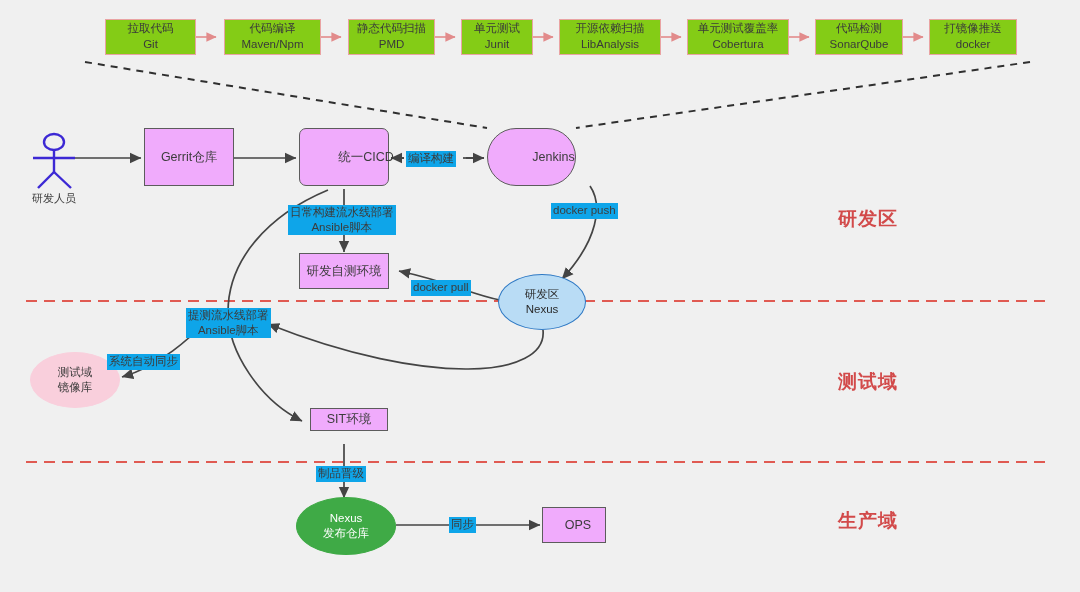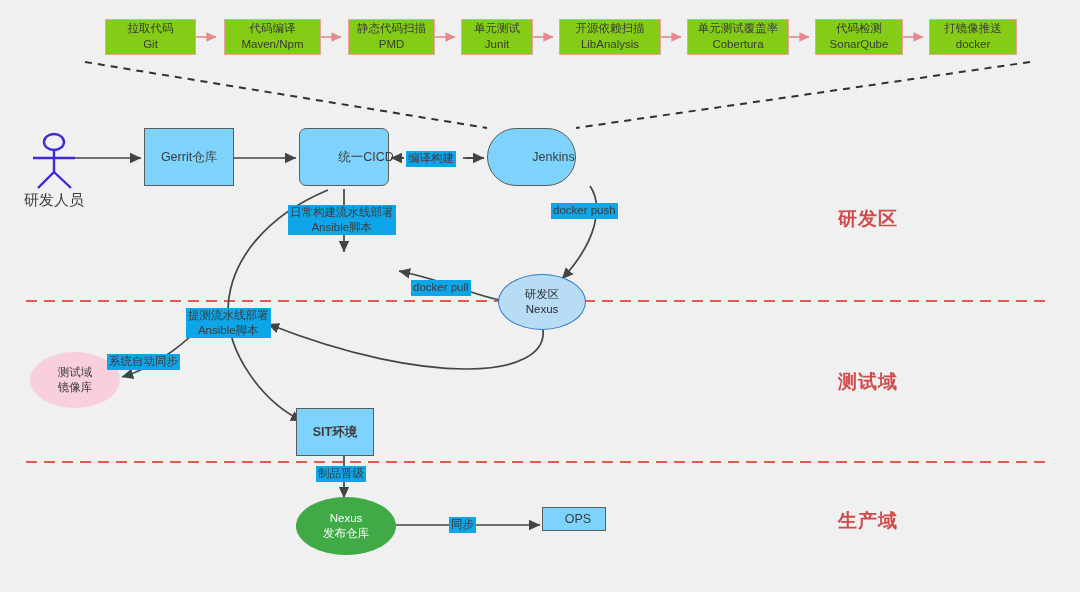--- a/index.html
+++ b/index.html
@@ -46,21 +46,21 @@
     white-space: nowrap;
   }
   .pipe-step .l1 { font-size: 11.5px; }
   .pipe-step .l2 { font-size: 11.5px; }
 
   
   .node-box {
     position: absolute;
     box-sizing: border-box;
     border: 1.5px solid #5c5c5c;
-    background: #7dd3fc;
+    background: #f0abfc;
     color: #3c3c3c;
     font-size: 12.5px;
     display: flex;
     align-items: center;
     justify-content: center;
     text-align: center;
     white-space: nowrap;
   }
   .node-box.rounded { border-radius: 7px; padding-left: 44px; }
 
@@ -113,21 +113,21 @@
     color: #d24a4a;
     font-size: 19px;
     font-weight: bold;
     letter-spacing: 1px;
     white-space: nowrap;
   }
 
   
   .actor-label {
     position: absolute;
-    font-size: 15px;
+    font-size: 11px;
     color: #3c3c3c;
     white-space: nowrap;
     text-align: center;
   }
 </style>
 </head>
 <body>
 
 <div id="canvas">
 
@@ -236,24 +236,25 @@
   </div>
 
   <div class="actor-label" style="left:24px; top:191px; width:60px;">研发人员</div>
 
   <div class="node-box" style="left:144px; top:128px; width:90px; height:58px;">Gerrit仓库</div>
 
   <div class="node-box rounded" style="left:299px; top:128px; width:90px; height:58px;">统一CICD</div>
 
   <div class="node-box rounded" style="left:487px; top:128px; width:89px; height:58px;border-radius:29px;">Jenkins</div>
 
-
-  <div class="node-box" style="left:296px; top:408px; width:78px; height:48px;font-weight:bold;">SIT环境</div>
-
-  <div class="node-box" style="left:542px; top:507px; width:64px; height:24px;padding-left:8px;">OPS</div>
+  <div class="node-box" style="left:299px; top:253px; width:90px; height:36px;">研发自测环境</div>
+
+  <div class="node-box" style="left:310px; top:408px; width:78px; height:23px;">SIT环境</div>
+
+  <div class="node-box" style="left:542px; top:507px; width:64px; height:36px;padding-left:8px;">OPS</div>
 
   <div class="node-ellipse ell-dev" style="left:498px; top:274px; width:88px; height:56px;">
     <span>研发区</span>
     <span>Nexus</span>
   </div>
 
   <div class="node-ellipse ell-test" style="left:30px; top:352px; width:90px; height:56px;">
     <span>测试域</span>
     <span>镜像库</span>
   </div>

